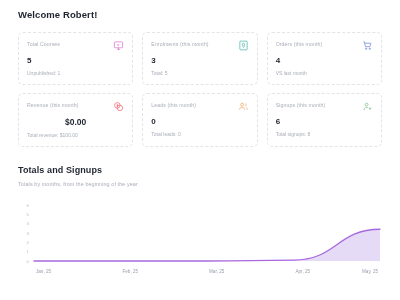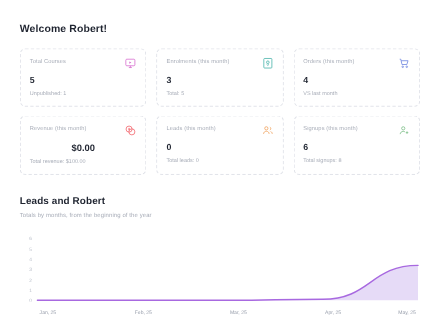--- a/index.html
+++ b/index.html
@@ -14,21 +14,21 @@
     background: #ffffff;
     font-family: "Liberation Sans", sans-serif;
     color: #2b2f38;
     -webkit-font-smoothing: antialiased;
   }
 
   .page {
     width: 400px;
     height: 300px;
     position: relative;
-    padding: 12px 18px;
+    padding: 0 18px;
   }
 
   
   .welcome-title {
     font-size: 9.5px;
     font-weight: bold;
     color: #1f2430;
     letter-spacing: 0.1px;
     padding-top: 9px;
     padding-bottom: 0;
@@ -220,21 +220,21 @@
           <path d="M17.5 14v5M15 16.5h5"></path>
         </svg>
       </div>
       <div class="stat-value">6</div>
       <div class="stat-sub">Total signups: 8</div>
     </div>
 
   </div>
 
   <div class="chart-section">
-    <div class="chart-title">Leads and Robert</div>
+    <div class="chart-title">Totals and Signups</div>
     <div class="chart-subtitle">Totals by months, from the beginning of the year</div>
 
     <div class="chart-wrap">
       <svg class="chart-svg" viewBox="0 0 364 82" preserveAspectRatio="none">
         <g id="y-ticks">
             <text x="11" y="7.6" text-anchor="end" class="y-tick-text">6</text>
             <text x="11" y="16.933333333333334" text-anchor="end" class="y-tick-text">5</text>
             <text x="11" y="26.266666666666666" text-anchor="end" class="y-tick-text">4</text>
             <text x="11" y="35.6" text-anchor="end" class="y-tick-text">3</text>
             <text x="11" y="44.93333333333333" text-anchor="end" class="y-tick-text">2</text>

